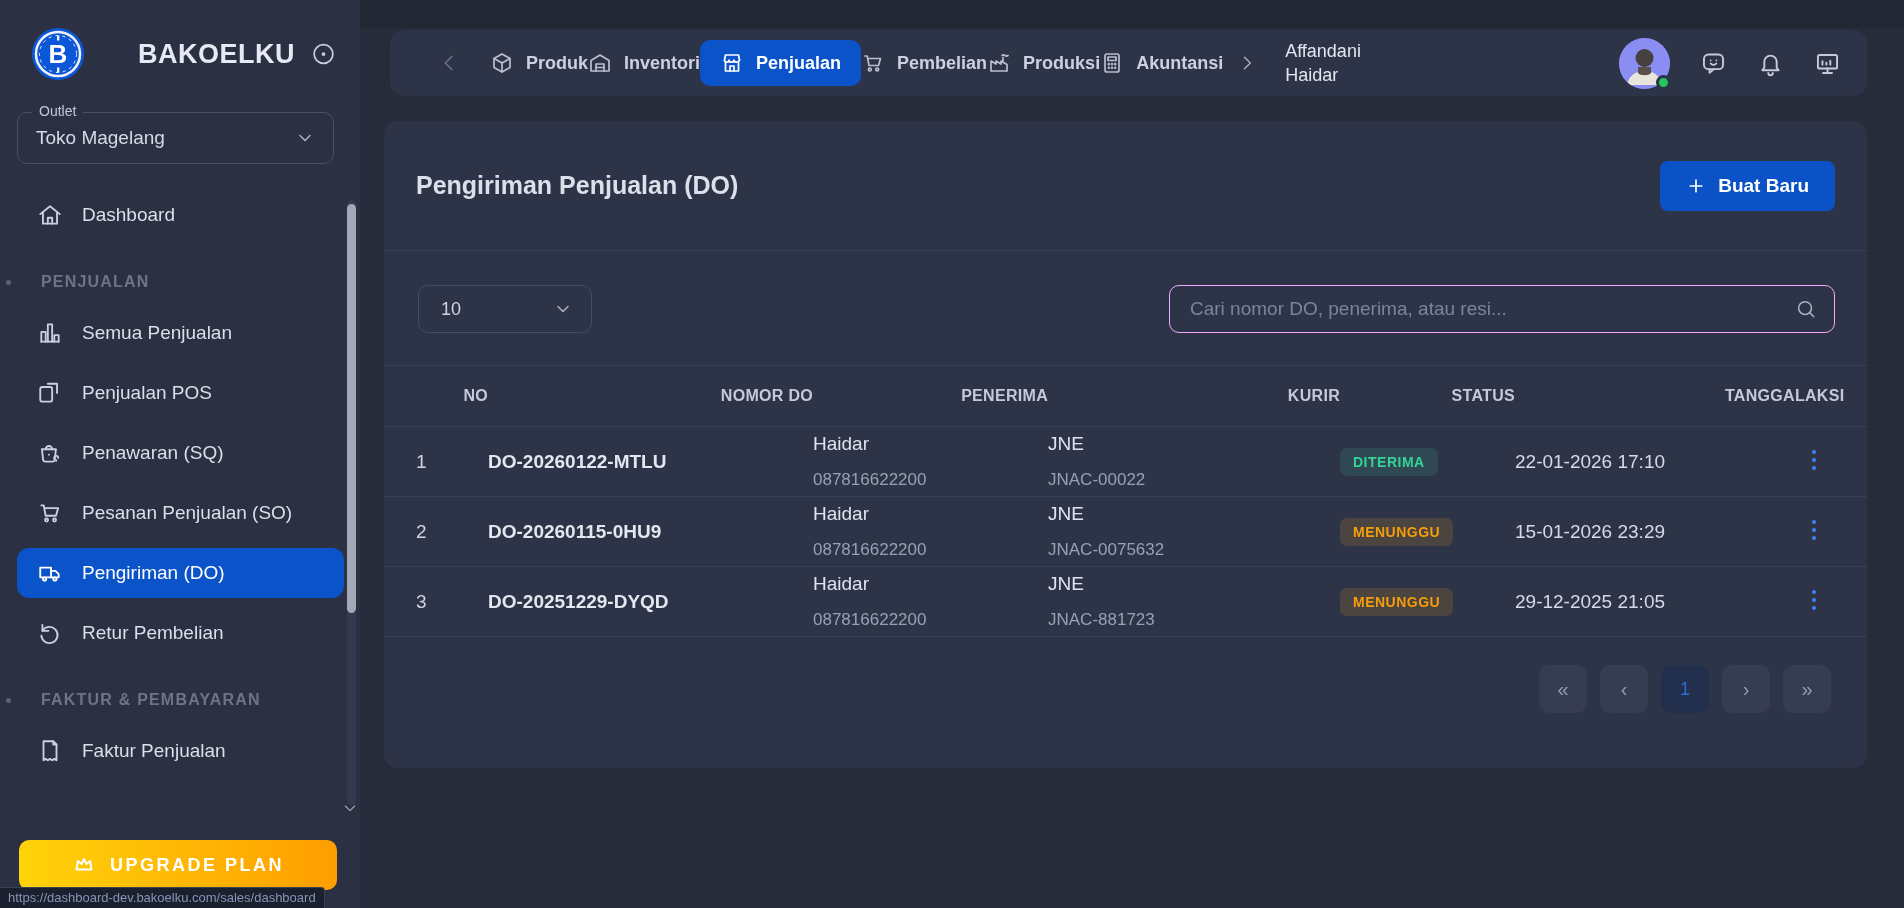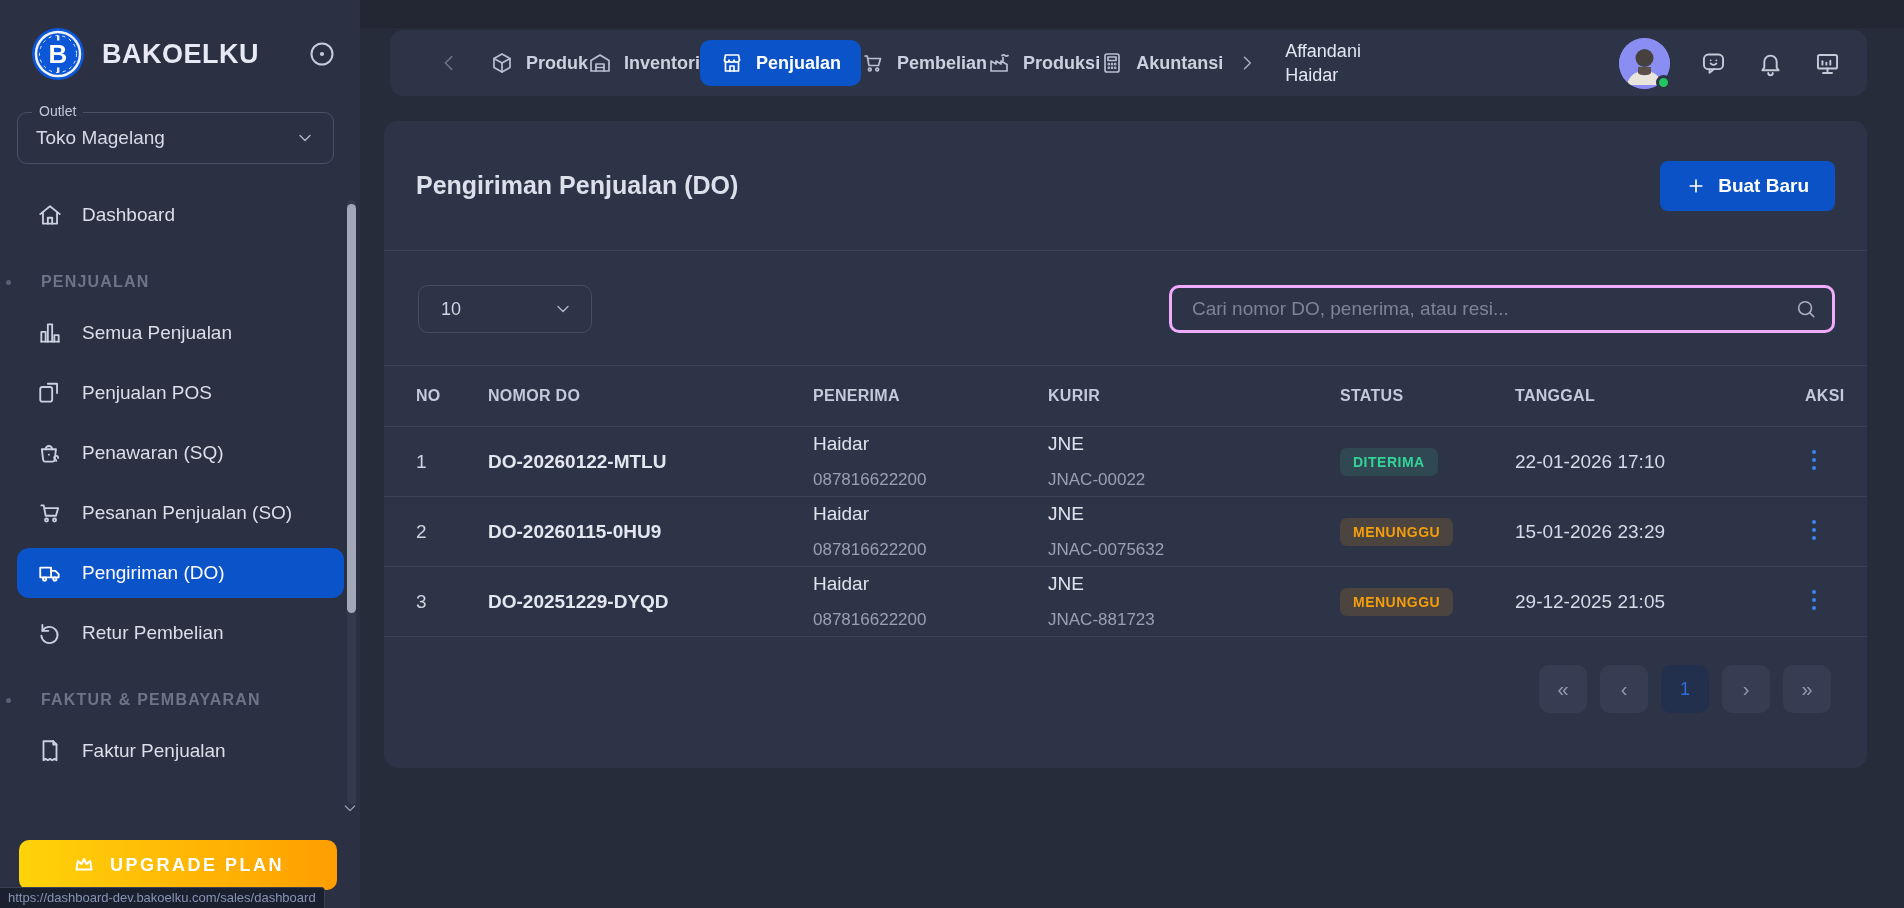--- a/index.html
+++ b/index.html
@@ -5,21 +5,21 @@
   * { margin:0; padding:0; box-sizing:border-box; }
   html,body { width:1904px; height:908px; overflow:hidden;
     font-family:"Liberation Sans","DejaVu Sans",sans-serif;
     background:#272c3b; color:#dde1ec; }
   .icon { stroke:currentColor; fill:none; stroke-width:1.7; stroke-linecap:round; stroke-linejoin:round; }
 
   
   .sidebar { position:absolute; left:0; top:0; width:360px; height:908px; background:#2b3142; z-index:5; }
   .brand-row { display:flex; align-items:center; gap:16px; padding:26px 24px 0 30px; }
   .brand-logo { width:56px; height:56px; flex:0 0 56px; }
-  .brand-name { font-size:27px; font-weight:bold; letter-spacing:.5px; color:#e7eaf4; flex:1; }
+  .brand-name { font-size:27px; font-weight:bold; letter-spacing:.5px; color:#e7eaf4; flex:1;margin-left:36px; }
   .collapse-btn { color:#c7ccdb; width:28px; height:28px; cursor:pointer; }
 
   .outlet { position:relative; margin:30px 26px 0 17px; height:52px; border:1px solid #4a5166; border-radius:10px;
     display:flex; align-items:center; justify-content:space-between; padding:0 18px; cursor:pointer; }
   .outlet-label { position:absolute; top:-10px; left:14px; background:#2b3142; padding:0 7px; font-size:14px; color:#c3c9d8; }
   .outlet-value { font-size:19px; color:#d6dae6; }
   .outlet .chev { width:20px; height:20px; color:#aeb4c4; }
 
   .menu { margin-top:26px; }
   .sb-item { display:flex; align-items:center; gap:19px; height:50px; margin:0 16px 10px 17px;
@@ -72,29 +72,29 @@
   .page-title { font-size:25px; font-weight:bold; color:#dce0eb; }
   .create-btn { display:flex; align-items:center; gap:12px; background:#0b52c7; border:none; color:#ffffff;
     font-size:19px; font-weight:bold; border-radius:8px; height:50px; padding:0 26px; cursor:pointer; font-family:inherit; }
   .create-btn .icon { width:20px; height:20px; stroke-width:2; }
 
   .controls { display:flex; align-items:flex-start; justify-content:space-between; padding:34px 32px 0 34px; }
   .size-select { width:174px; height:48px; border:1px solid #454c63; border-radius:10px; display:flex;
     align-items:center; justify-content:space-between; padding:0 18px 0 22px; font-size:18px; color:#cfd4e0; cursor:pointer; }
   .size-select .chev { width:20px; height:20px; color:#aeb4c4; }
   .search-wrap { position:relative; width:666px; }
-  .search-input { width:100%; height:48px; background:transparent; border:3px solid #f0abfc; border-radius:10px;
+  .search-input { width:100%; height:48px; background:transparent; border:1px solid #f0abfc; border-radius:10px;
     padding:0 52px 0 20px; font-size:19px; color:#d6dae6; font-family:inherit; outline:none; }
   .search-input::placeholder { color:#7c8499; }
   .search-icon { position:absolute; right:18px; top:13px; width:22px; height:22px; color:#aab1c5; }
 
   .table { margin-top:32px; }
   .trow { display:grid; grid-template-columns:72px 325px 235px 292px 175px 290px 1fr; align-items:center; padding:0 32px; }
   .thead { height:62px; border-top:1px solid #3a4156; border-bottom:1px solid #3a4156; }
-  .th { font-size:16px; font-weight:bold; color:#c4cada; letter-spacing:.3px; }
+  .th { font-size:16px; font-weight:bold; color:#c4cada; letter-spacing:.3px;text-align:right; }
   .th.right { text-align:right; }
   .tr { height:70px; border-bottom:1px solid #3a4156; }
   .cell-no { font-size:19px; color:#cfd4e0; }
   .cell-do { font-size:19px; font-weight:bold; color:#e3e7f0; }
   .two-line .l1 { font-size:19px; color:#dfe3ee; }
   .two-line .l2 { font-size:17px; color:#98a0b4; margin-top:15px; }
   .badge { display:inline-block; padding:6px 13px; border-radius:7px; font-size:14px; font-weight:bold; letter-spacing:.5px; }
   .badge.green { color:#34d399; background:rgba(52,211,153,.13); }
   .badge.orange { color:#f59e0b; background:rgba(245,158,11,.15); }
   .cell-date { font-size:19px; color:#d6dae6; }

